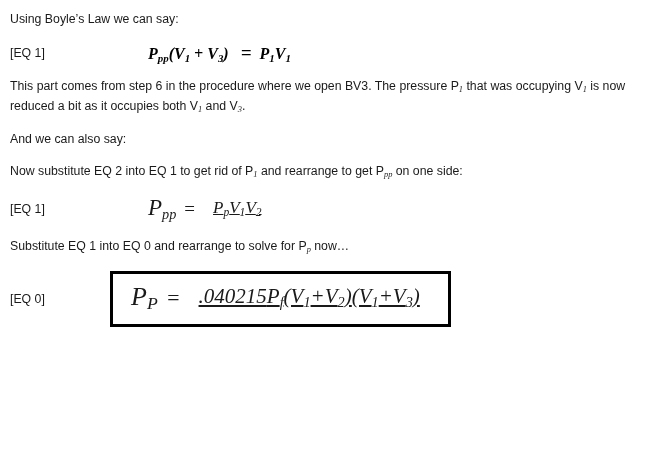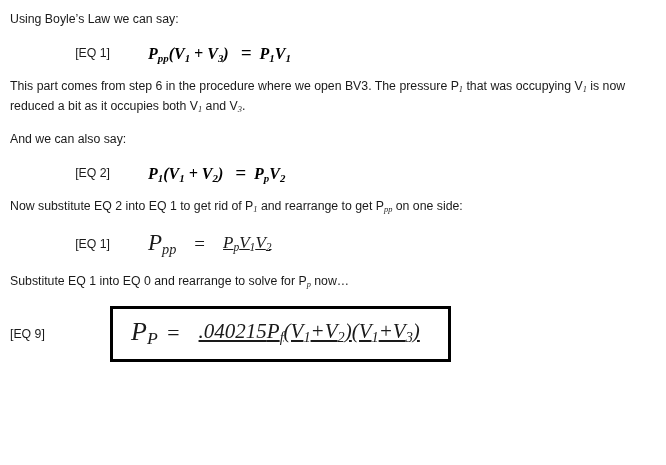--- a/index.html
+++ b/index.html
@@ -33,21 +33,20 @@
   .eqrow {
     display: flex;
     align-items: center;
     margin: 0 0 13px 0;
   }
   .eqlabel {
     font-size: 12.3px;
     width: 100px;
     flex: 0 0 100px;
     color: #1a1a1a;
-    text-align: right;
   }
   .eqbody {
     font-family: "Liberation Serif", serif;
     font-size: 16px;
     font-style: italic;
     color: #000;
     white-space: nowrap;
     font-weight: bold;
   }
   var, .v {
@@ -100,21 +99,21 @@
   }
   .row-eq1-frac {
     display: flex;
     align-items: center;
     margin: 6px 0 14px 0;
   }
   .pp-var {
     font-family: "Liberation Serif", serif;
     font-style: italic;
     font-size: 23px;
-    margin-right: 10px;
+    margin-right: 0;
   }
   .pp-var sub {
     font-size: 0.62em;
   }
   .eq-sign {
     font-family: "Liberation Serif", serif;
     font-size: 19px;
     margin: 0 8px;
   }
   .indent-eq {
@@ -145,27 +144,20 @@
   </div>
 
   <p class="para">
     <span>This part comes from step 6 in the procedure where we open BV3. The pressure P</span><sub class="v">1</sub><span> that was occupying V</span><sub class="v">1</sub><span> is now reduced a bit as it occupies both V</span><sub class="v">1</sub><span> and V</span><sub class="v">3</sub><span>.</span>
   </p>
 
   <p class="para">
     <span>And we can also say:</span>
   </p>
 
-  <div class="eqrow">
-    <div class="eqlabel">[EQ 2]</div>
-    <div class="eqbody indent-eq">
-      <span>P</span><sub>1</sub><span>(V</span><sub>1</sub><span> + V</span><sub>2</sub><span>)</span>
-      <span class="eq-sign">=</span><span>P</span><sub>p</sub><span>V</span><sub>2</sub>
-    </div>
-  </div>
 
 
   <p class="para">
     <span>Now substitute EQ 2 into EQ 1 to get rid of P</span><sub class="v">1</sub><span> and rearrange to get P</span><sub class="v">pp</sub><span> on one side:</span>
   </p>
 
   <div class="row-eq1-frac">
     <div class="eqlabel">[EQ 1]</div>
     <div class="inline-mid indent-eq">
       <span class="pp-var"><span>P</span><sub>pp</sub></span>
@@ -174,21 +166,21 @@
         <span class="num frac-num num-mid"><span>P</span><sub>p</sub><span>V</span><sub>1</sub><span>V</span><sub>2</sub></span>
       </span>
     </div>
   </div>
 
   <p class="para tight">
     <span>Substitute EQ 1 into EQ 0 and rearrange to solve for P</span><sub class="v">p</sub><span> now…</span>
   </p>
 
   <div class="eqrow" style="margin-top:14px;">
-    <div class="lbl0">[EQ 9]</div>
+    <div class="lbl0">[EQ 0]</div>
     <div class="boxed">
       <span class="inline-mid eq-final">
         <span style="font-size:26px;"><span>P</span><sub>P</sub></span>
         <span class="eq-sign" style="font-size:22px;">=</span>
         <span class="frac">
           <span class="num"><span>.040215</span><span>P</span><sub>f</sub><span>(V</span><sub>1</sub><span>+V</span><sub>2</sub><span>)</span><span>(V</span><sub>1</sub><span>+V</span><sub>3</sub><span>)</span></span>
         </span>
       </span>
     </div>
   </div>

